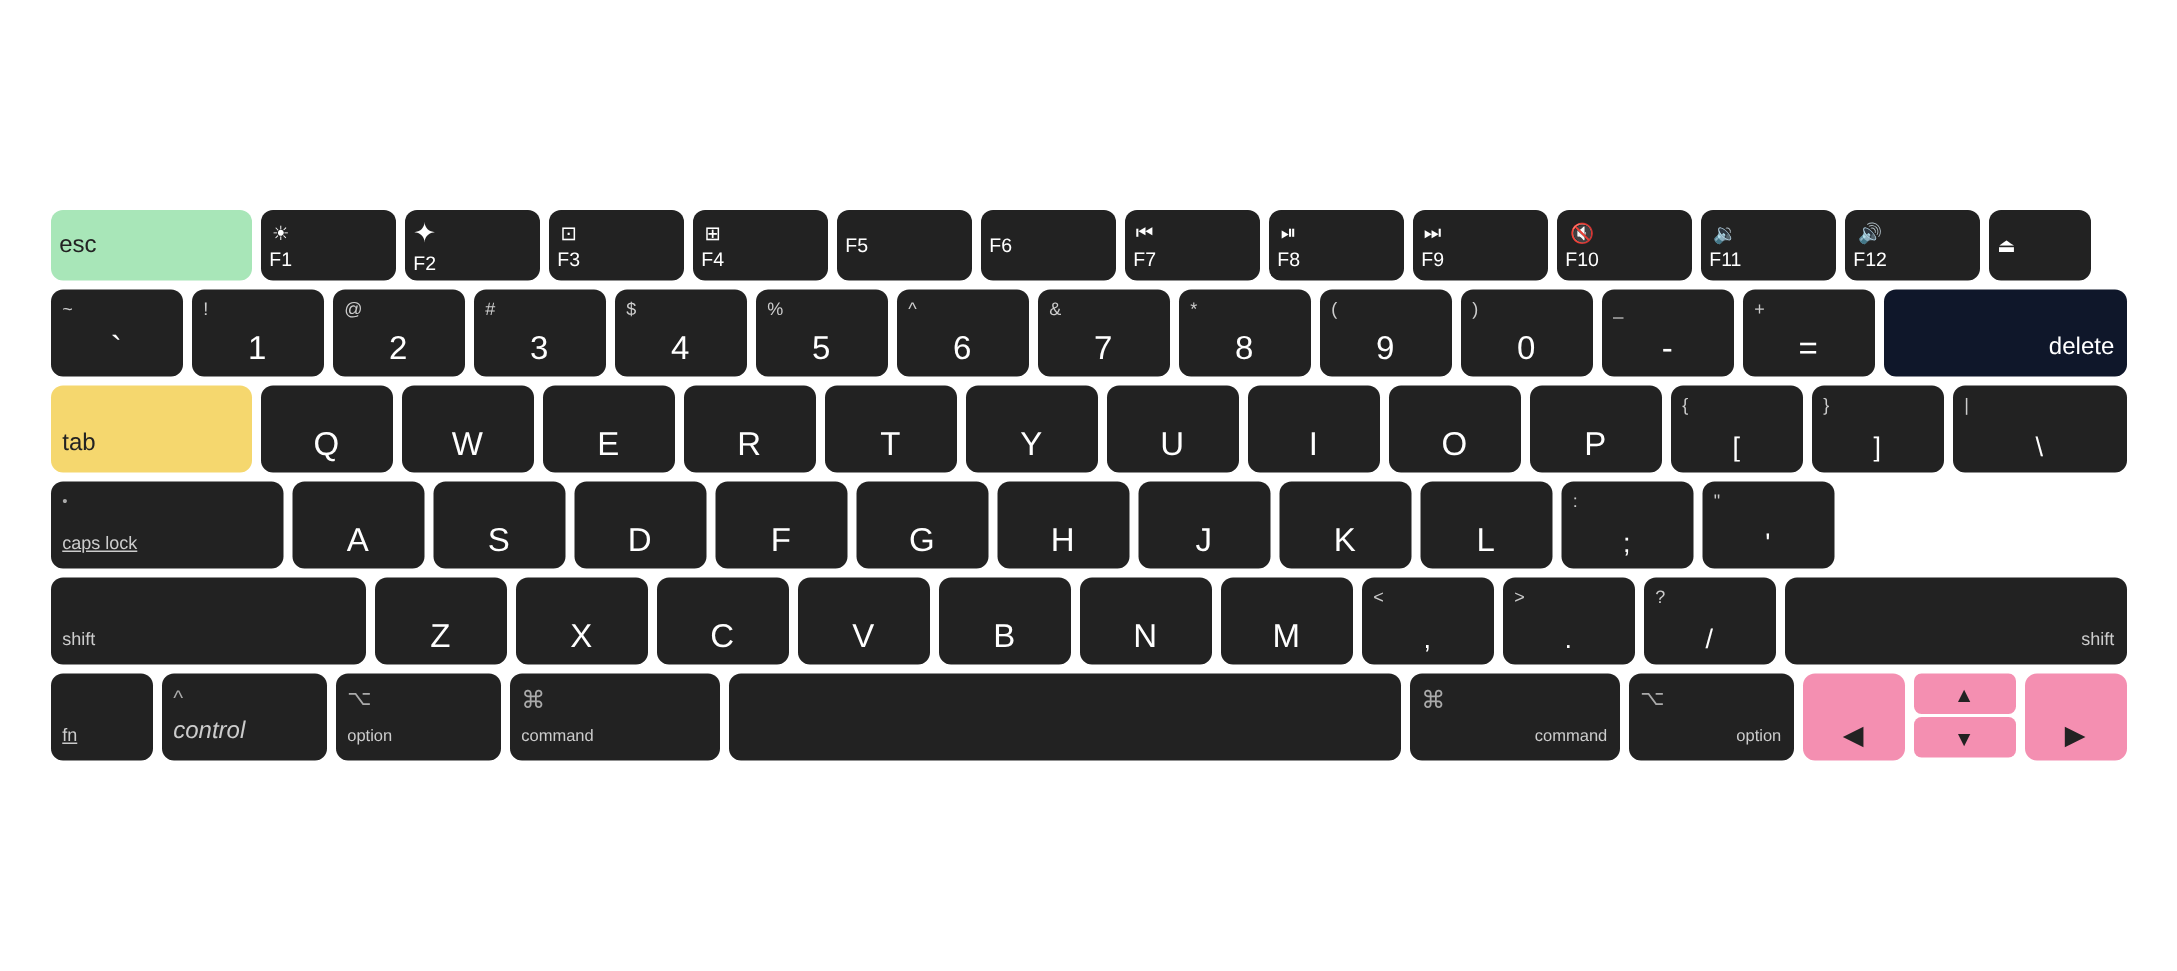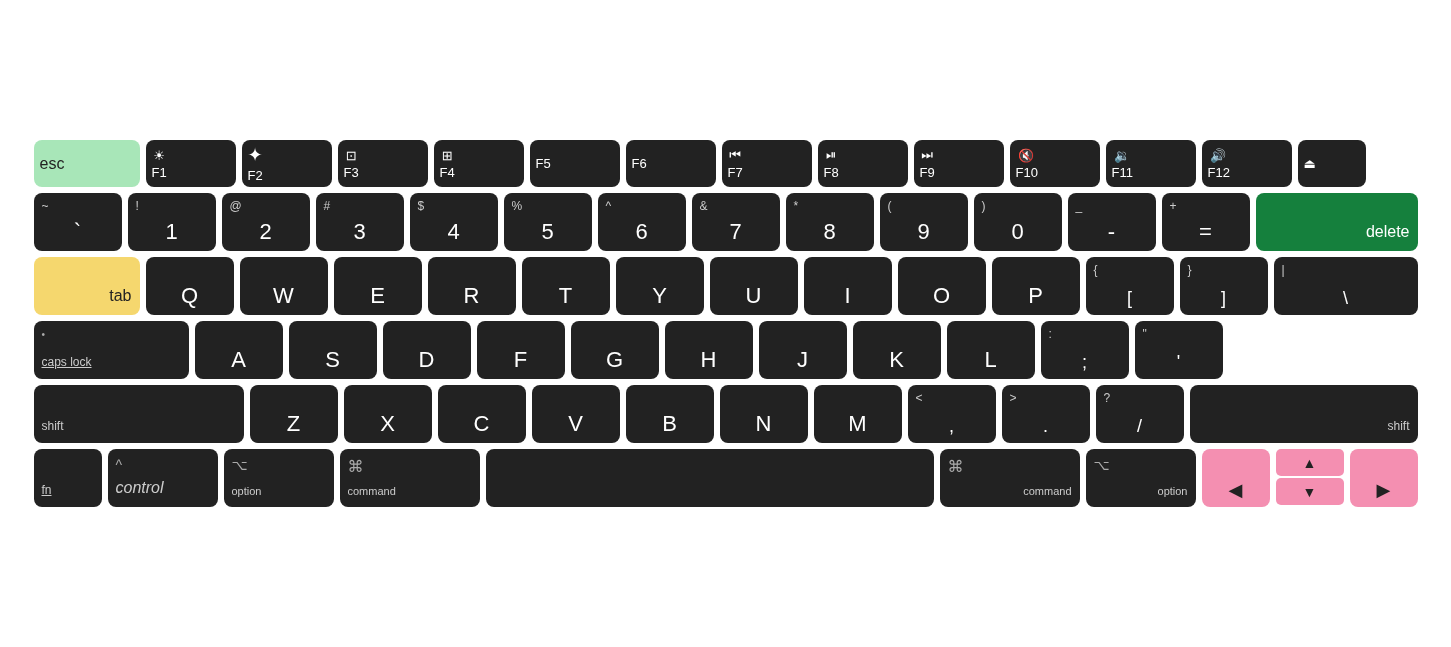--- a/index.html
+++ b/index.html
@@ -47,35 +47,35 @@
       font-weight: 300;
       line-height: 1;
       align-self: center;
       width: 100%;
       text-align: center;
       padding-bottom: 2px;
     }
     
     .esc-key { background: #a8e6b8; color: #222; }
     .tab-key { background: #f5d76e; color: #222; }
-    .delete-key { background: #15803d; color: #fff; }
+    .delete-key { background: #0f172a; color: #fff; }
     .capslock-key { background: #222; }
     .shift-key-l { background: #222; }
     .shift-key-r { background: #222; }
     .arrow-key { background: #f48fb1; color: #222; }
     .arrow-key .main-label { color: #222; }
     .fn-row-key {
       min-height: 46px;
       padding: 4px 6px;
     }
     .w-68  { width: 68px; }
     .w-88  { width: 88px; }
     .w-90  { width: 90px; }
     .w-110 { width: 110px; }
-    .w-130 { width: 106px; }
+    .w-130 { width: 134px; }
     .w-140 { width: 140px; }
     .w-155 { width: 155px; }
     .w-210 { width: 210px; }
     .flex-1 { flex: 1; }
     .arrow-up-down {
       display: flex;
       flex-direction: column;
       gap: 2px;
       width: 68px;
     }
@@ -252,21 +252,21 @@
     <div class="key w-88 number-key">
       <span class="top-sym">+</span>
       <span class="bottom-num">=</span>
     </div>
     <div class="key delete-key flex-1" style="align-items:flex-end;justify-content:flex-end;">
       <span style="font-size:16px;color:#fff;padding-bottom:4px;">delete</span>
     </div>
   </div>
 
   <div class="row">
-    <div class="key tab-key w-130" style="align-items:flex-end;justify-content:flex-end;">
+    <div class="key tab-key w-130" style="align-items:flex-start;justify-content:flex-end;">
       <span style="font-size:16px;color:#222;padding-bottom:4px;">tab</span>
     </div>
     <div class="key w-88">
         <span class="main-label">Q</span>
       </div>
     <div class="key w-88">
         <span class="main-label">W</span>
       </div>
     <div class="key w-88">
         <span class="main-label">E</span>

